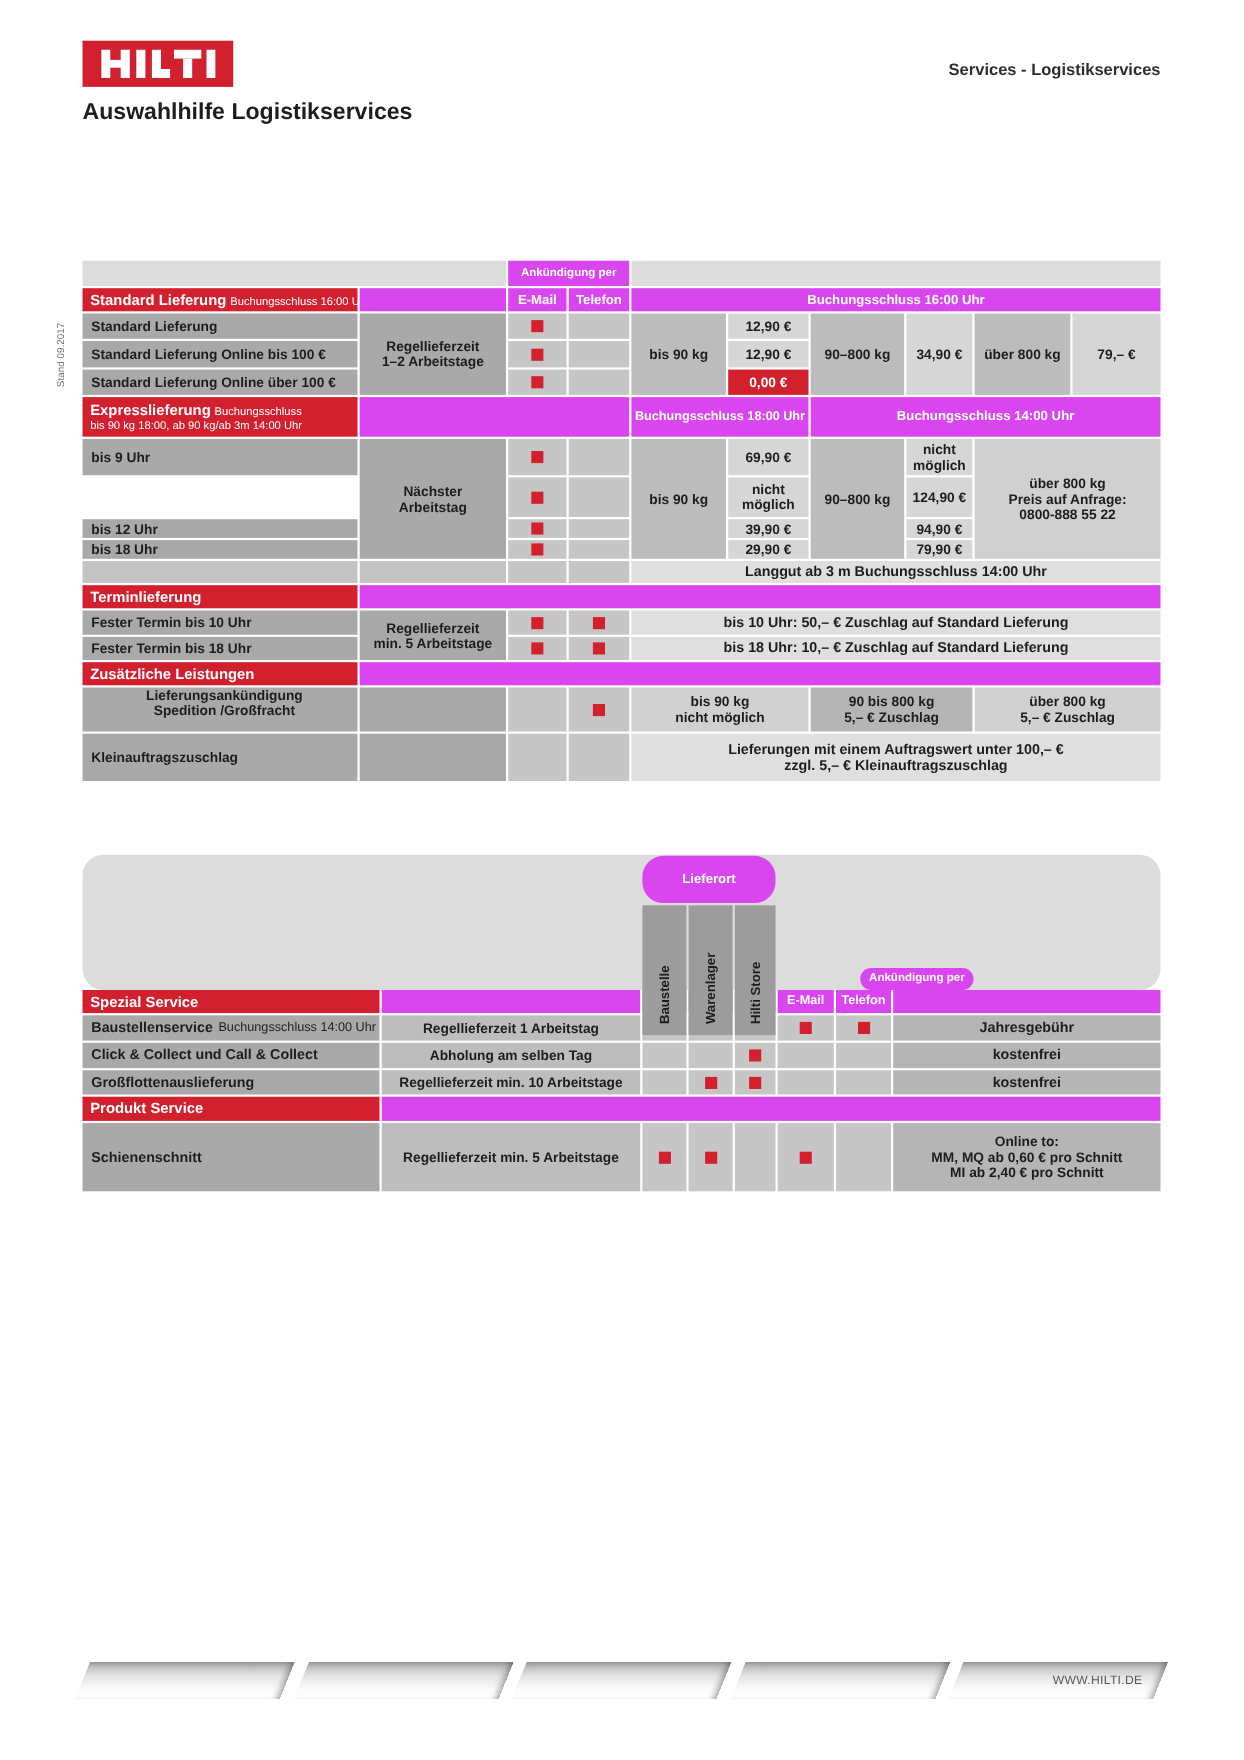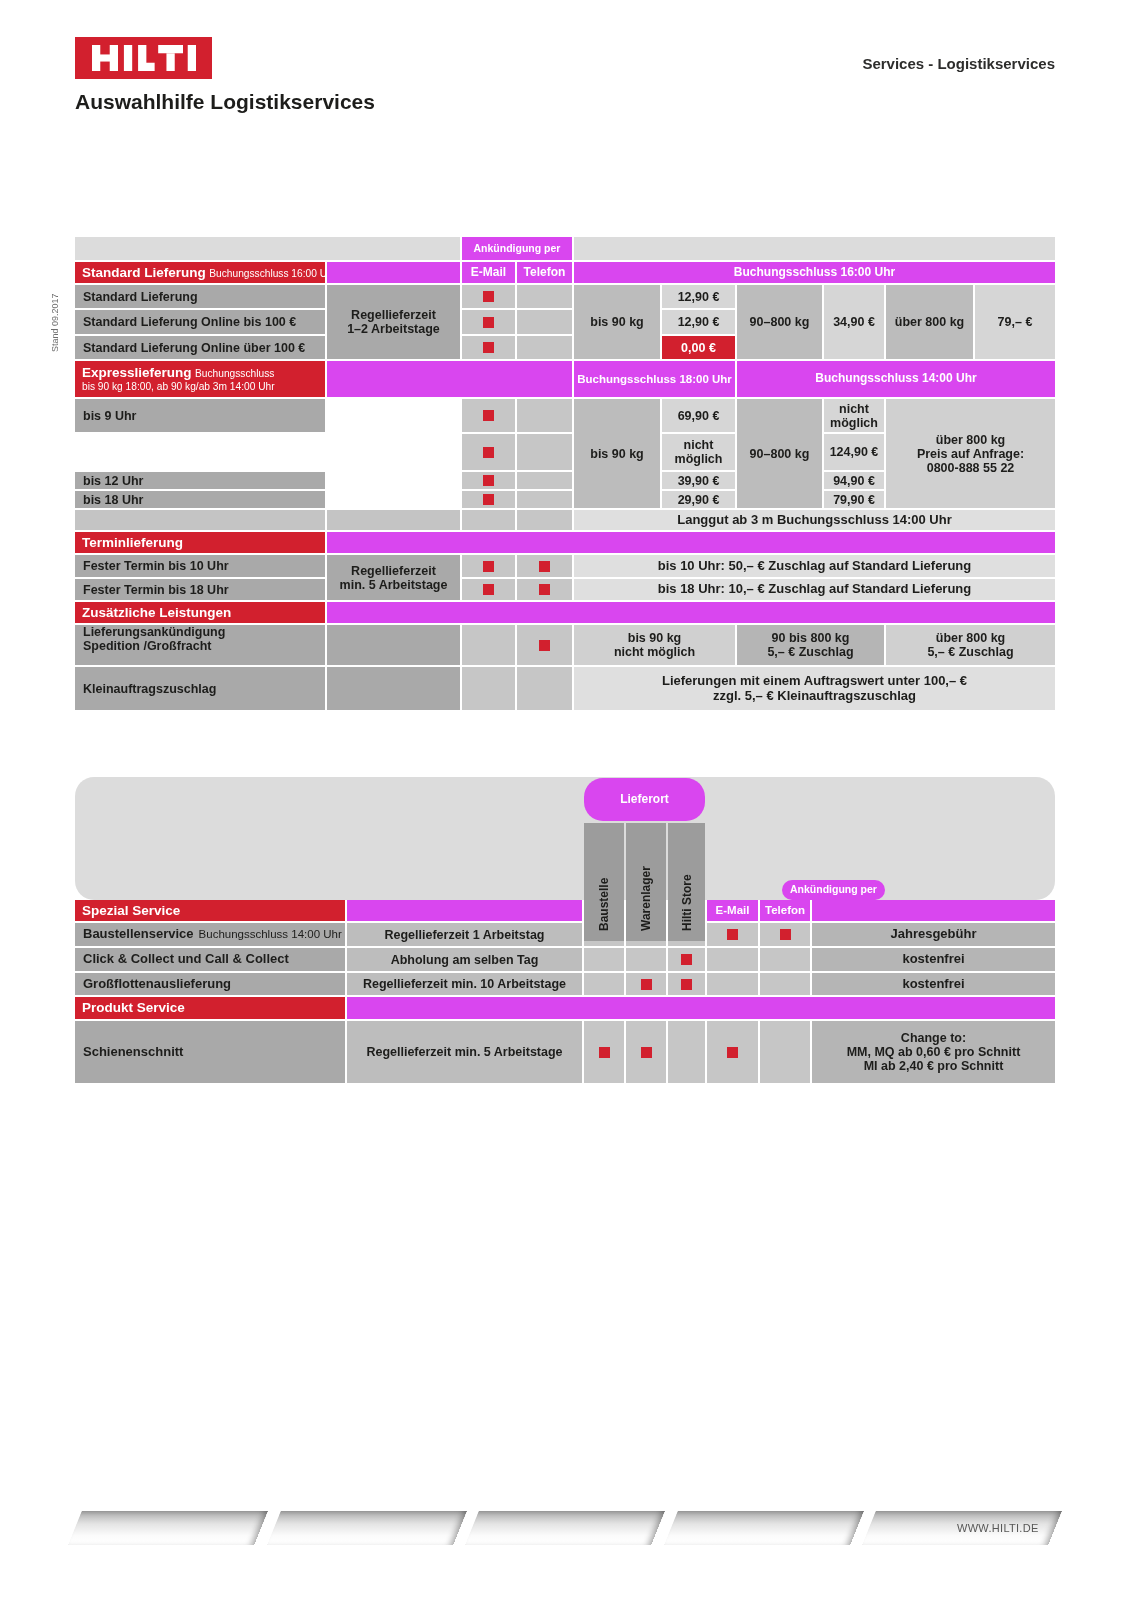--- a/index.html
+++ b/index.html
@@ -133,20 +133,24 @@
     <div class="c rd hdrA" style="grid-area:6/1/7/2">
       <span class="nw"><span class="ttl">Expresslieferung</span>
       <span class="sub">Buchungsschluss</span></span>
       <span class="sub nw">bis 90 kg 18:00, ab 90 kg/ab 3m 14:00 Uhr</span>
     </div>
     <div class="dk" style="grid-area:6/2/7/5"></div>
     <div class="c dk" style="grid-area:6/5/7/7;font-size:11.5px">Buchungsschluss 18:00 Uhr</div>
     <div class="c dk bk" style="grid-area:6/7/7/11">Buchungsschluss 14:00 Uhr</div>
 
     <div class="c g1 lab" style="grid-area:7/1/8/2">bis 9 Uhr</div>
+    <div class="c g1 col" style="grid-area:7/2/11/3">
+      <span>Nächster</span>
+      <span>Arbeitstag</span>
+    </div>
     <div class="c g2" style="grid-area:7/3/8/4">
         <span class="sq"></span>
       </div>
     <div class="c g2" style="grid-area:7/4/8/5"></div>
     <div class="c g3" style="grid-area:7/5/11/6">bis 90 kg</div>
     <div class="c g4" style="grid-area:7/6/8/7">69,90 €</div>
     <div class="c g3" style="grid-area:7/7/11/8">90–800 kg</div>
     <div class="c g4" style="grid-area:7/8/8/9">nicht möglich</div>
     <div class="c g6 col" style="grid-area:7/9/11/11">
       <span>über 800 kg</span>
@@ -208,21 +212,21 @@
     <div class="c g2" style="grid-area:14/4/15/5">
         <span class="sq"></span>
       </div>
     <div class="c g5" style="grid-area:14/5/15/11;font-size:13px">bis 18 Uhr: 10,– € Zuschlag auf Standard Lieferung</div>
 
     <div class="c rd hdrA" style="grid-area:15/1/16/2">
       <span class="ttl">Zusätzliche Leistungen</span>
     </div>
     <div class="dk" style="grid-area:15/2/16/11"></div>
 
-    <div class="c g1 lab col" style="grid-area:16/1/17/2;align-items:flex-start">
+    <div class="c g1 lab col" style="grid-area:16/1/17/2;align-items:center">
       <span>Lieferungsankündigung</span>
       <span>Spedition /Großfracht</span>
     </div>
     <div class="g1" style="grid-area:16/2/17/3"></div>
     <div class="c g2" style="grid-area:16/3/17/4"></div>
     <div class="c g2" style="grid-area:16/4/17/5">
         <span class="sq"></span>
       </div>
     <div class="c g6 col" style="grid-area:16/5/17/7">
       <span>bis 90 kg</span>
@@ -322,21 +326,21 @@
         </div>
       <div class="c g2" style="grid-area:6/4/7/5">
           <span class="sq"></span>
         </div>
       <div class="c g2" style="grid-area:6/5/7/6"></div>
       <div class="c g2" style="grid-area:6/6/7/7">
           <span class="sq"></span>
         </div>
       <div class="c g2" style="grid-area:6/7/7/8"></div>
       <div class="c g7 col" style="grid-area:6/8/7/9">
-        <span>Change to:</span>
+        <span>Online to:</span>
         <span>MM, MQ ab 0,60 € pro Schnitt</span>
         <span>MI ab 2,40 € pro Schnitt</span>
       </div>
     </div>
   </div>
 
   <div class="footer">
     <div class="tab"></div>
     <div class="tab"></div>
     <div class="tab"></div>

